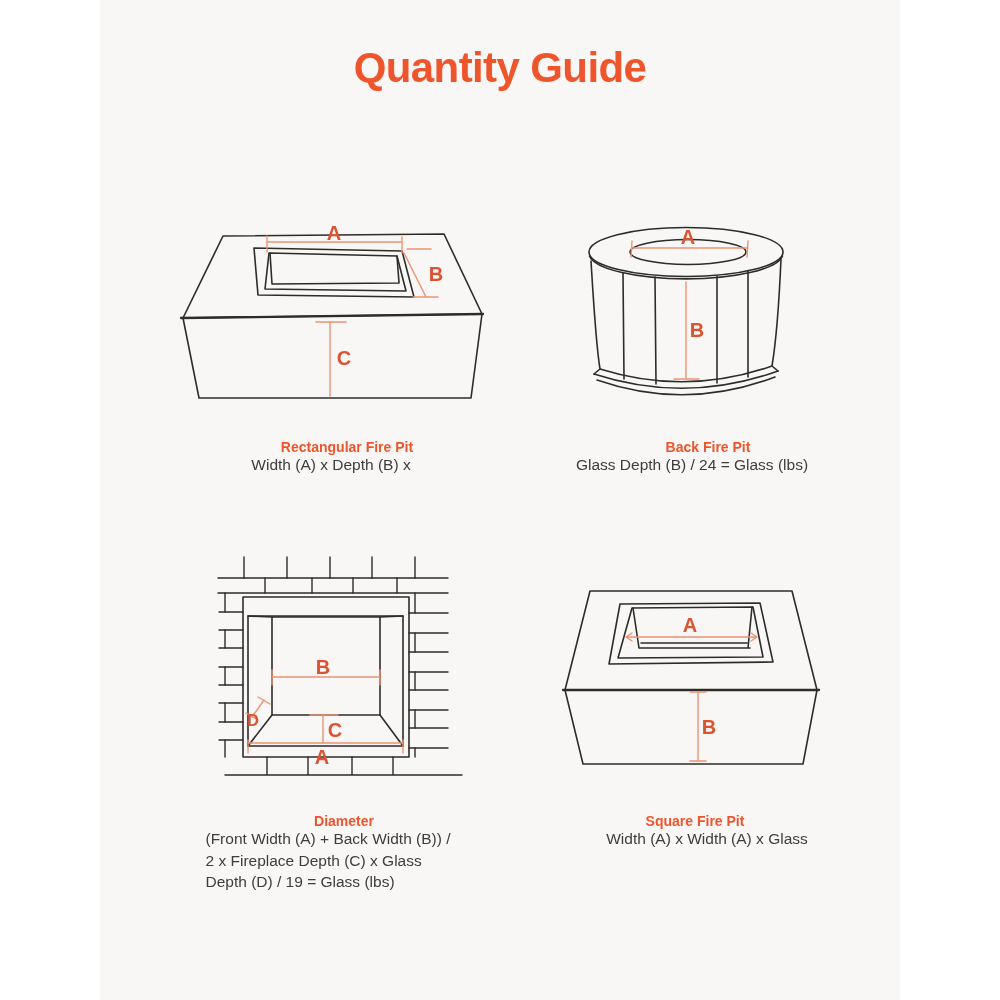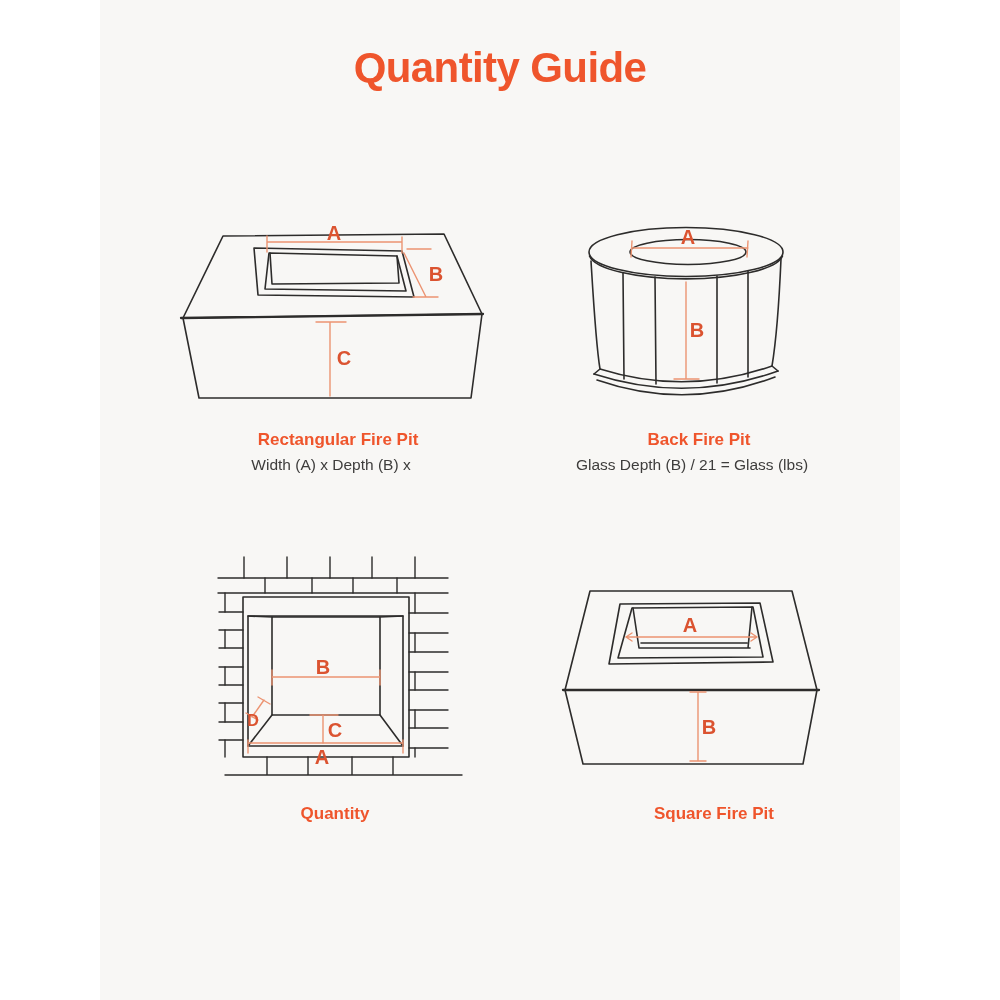--- a/index.html
+++ b/index.html
@@ -6,22 +6,22 @@
     --accent:#EF552C; --ink:#2D2C2B; --body-text:#3E3D3C;
     --dim-line:#EC9472; --dim-label:#DB5330;
     --page-bg:#FFFFFF; --panel-bg:#F8F7F5;
   }
   html,body{margin:0;padding:0;}
   body{background:var(--page-bg);font-family:"Liberation Sans",sans-serif;}
   .canvas{position:relative;width:924px;height:1000px;background:var(--page-bg);overflow:hidden;}
   .panel{position:absolute;left:100px;top:0;width:800px;height:1000px;background:var(--panel-bg);}
   .page-title{position:absolute;left:0;top:44px;width:1000px;margin:0;text-align:center;
     font-size:42px;font-weight:800;letter-spacing:-0.6px;color:var(--accent);}
-  .sec-title{position:absolute;margin:7px;transform:translateX(-50%);white-space:nowrap;
-    font-size:17px;font-weight:700;color:var(--accent);}
+  .sec-title{position:absolute;margin:16px;transform:translateX(-50%);white-space:nowrap;
+    font-size:14px;font-weight:700;color:var(--accent);}
   .formula{position:absolute;transform:translateX(-50%);white-space:nowrap;text-align:left;
     font-size:15.5px;line-height:21.5px;color:var(--body-text);}
   .overlay{position:absolute;left:0;top:0;width:1000px;height:1000px;}
   .ink{fill:none;stroke:var(--ink);stroke-width:1.6;stroke-linejoin:round;stroke-linecap:round;}
   .ink-bold{fill:none;stroke:var(--ink);stroke-width:2.3;stroke-linecap:round;}
   .brick{fill:none;stroke:var(--ink);stroke-width:1.4;stroke-linecap:round;}
   .dim{fill:none;stroke:var(--dim-line);stroke-width:1.4;stroke-linecap:round;}
   .dim-label{fill:var(--dim-label);font-family:"Liberation Sans",sans-serif;
     font-size:20px;font-weight:600;text-anchor:middle;}
   .dim-label.small{font-size:16px;}
@@ -102,21 +102,27 @@
     </g>
   </svg>
 
   <h2 class="sec-title" style="left:331px;top:423px">Rectangular Fire Pit</h2>
   <div class="formula" style="left:331px;top:454px">
     <div>Width (A) x Depth (B) x</div>
   </div>
 
   <h2 class="sec-title" style="left:692px;top:423px">Back Fire Pit</h2>
   <div class="formula" style="left:692px;top:454px">
-    <div>Glass Depth (B) / 21 = Glass (lbs)</div>
+    <div>Glass Depth (B) / 24 = Glass (lbs)</div>
   </div>
 
-  <h2 class="sec-title" style="left:328px;top:797px">Quantity</h2>
+  <h2 class="sec-title" style="left:328px;top:797px">Diameter</h2>
+  <div class="formula" style="left:328px;top:828px">
+    <div>(Front Width (A) + Back Width (B)) /</div>
+    <div>2 x Fireplace Depth (C) x Glass</div>
+    <div>Depth (D) / 19 = Glass (lbs)</div>
+  </div>
 
-  <h2 class="sec-title" style="left:707px;top:797px">Square Fire Pit</h2>
+  <h2 class="sec-title" style="left:679px;top:797px">Square Fire Pit</h2>
   <div class="formula" style="left:707px;top:828px">
+    <div>Width (A) x Width (A) x Glass</div>
   </div>
 </div>
 
 </body></html>

